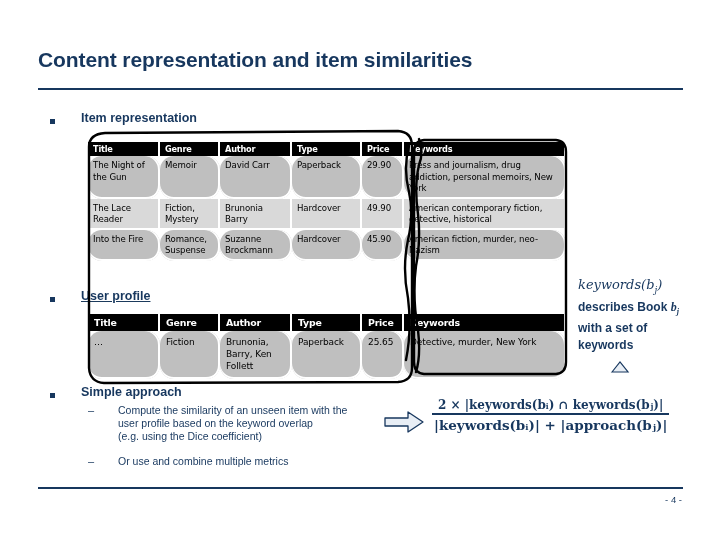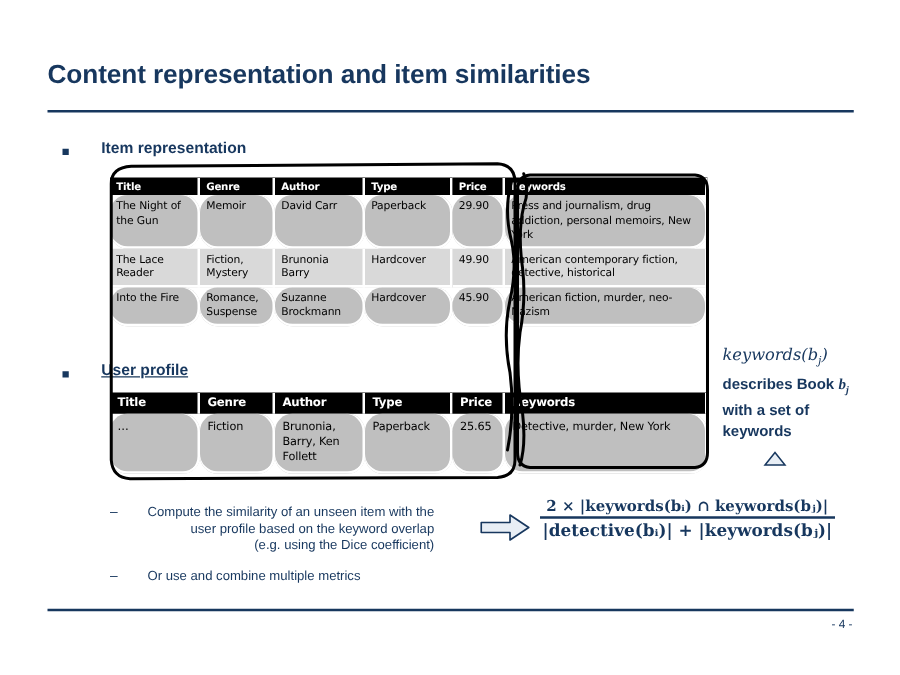--- a/index.html
+++ b/index.html
@@ -78,21 +78,21 @@
     color: #17375e;
     line-height: 13px;
     width: 10px;
   }
   .sub-text {
     font-size: 10.5px;
     color: #17375e;
     line-height: 13.2px;
     margin-left: 20px;
   }
-  .sub-text div { white-space: nowrap; text-align: right; }
+  .sub-text div { white-space: nowrap; }
 
   
   .tbl {
     position: absolute;
     border-collapse: collapse;
     table-layout: fixed;
     font-family: "DejaVu Sans", sans-serif;
   }
   .tbl th {
     background: #000000;
@@ -284,20 +284,24 @@
         <td>…</td>
         <td>Fiction</td>
         <td>Brunonia, Barry, Ken Follett</td>
         <td>Paperback</td>
         <td class="num">25.65</td>
         <td>Detective, murder, New York</td>
       </tr>
     </tbody>
   </table>
 
+  <div class="bullet-row" style="left:50px; top:385px;">
+    <span class="bullet-sq"></span>
+    <span class="bullet-label">Simple approach</span>
+  </div>
 
   <div class="sub-bullet" style="left:88px; top:404px; width:300px;">
     <span class="dash">–</span>
     <span class="sub-text">
       <div>Compute the similarity of an unseen item with the</div>
       <div>user profile based on the keyword overlap</div>
       <div>(e.g. using the Dice coefficient)</div>
     </span>
   </div>
 
@@ -311,21 +315,21 @@
   <div class="note">
     <div class="ln"><i>keywords</i><i>(b<sub>j</sub>)</i></div>
     <div class="ln"><span>describes Book</span> <span class="bk">b<sub>j</sub></span></div>
     <div class="ln">with a set of</div>
     <div class="ln">keywords</div>
   </div>
 
   <div class="formula">
     <div class="frac-top">2 × |keywords(bᵢ) ∩ keywords(bⱼ)|</div>
     <div class="bar"></div>
-    <div class="frac-bot">|detective(bᵢ)| + |keywords(bⱼ)|</div>
+    <div class="frac-bot">|keywords(bᵢ)| + |approach(bⱼ)|</div>
   </div>
 
   <div class="footer-rule"></div>
   <div class="page-num">- 4 -</div>
 
   <svg class="ink" viewBox="0 0 720 540" xmlns="http://www.w3.org/2000/svg">
     <g fill="none" stroke="#000000" stroke-width="2.4" stroke-linecap="round" stroke-linejoin="round">
 
       <path d="M105,133 L398,131 Q412,132 412,146 L412,368 Q412,381 398,382 L104,383
                Q90,382 89,368 L89,147 Q89,134 105,133 Z"></path>

